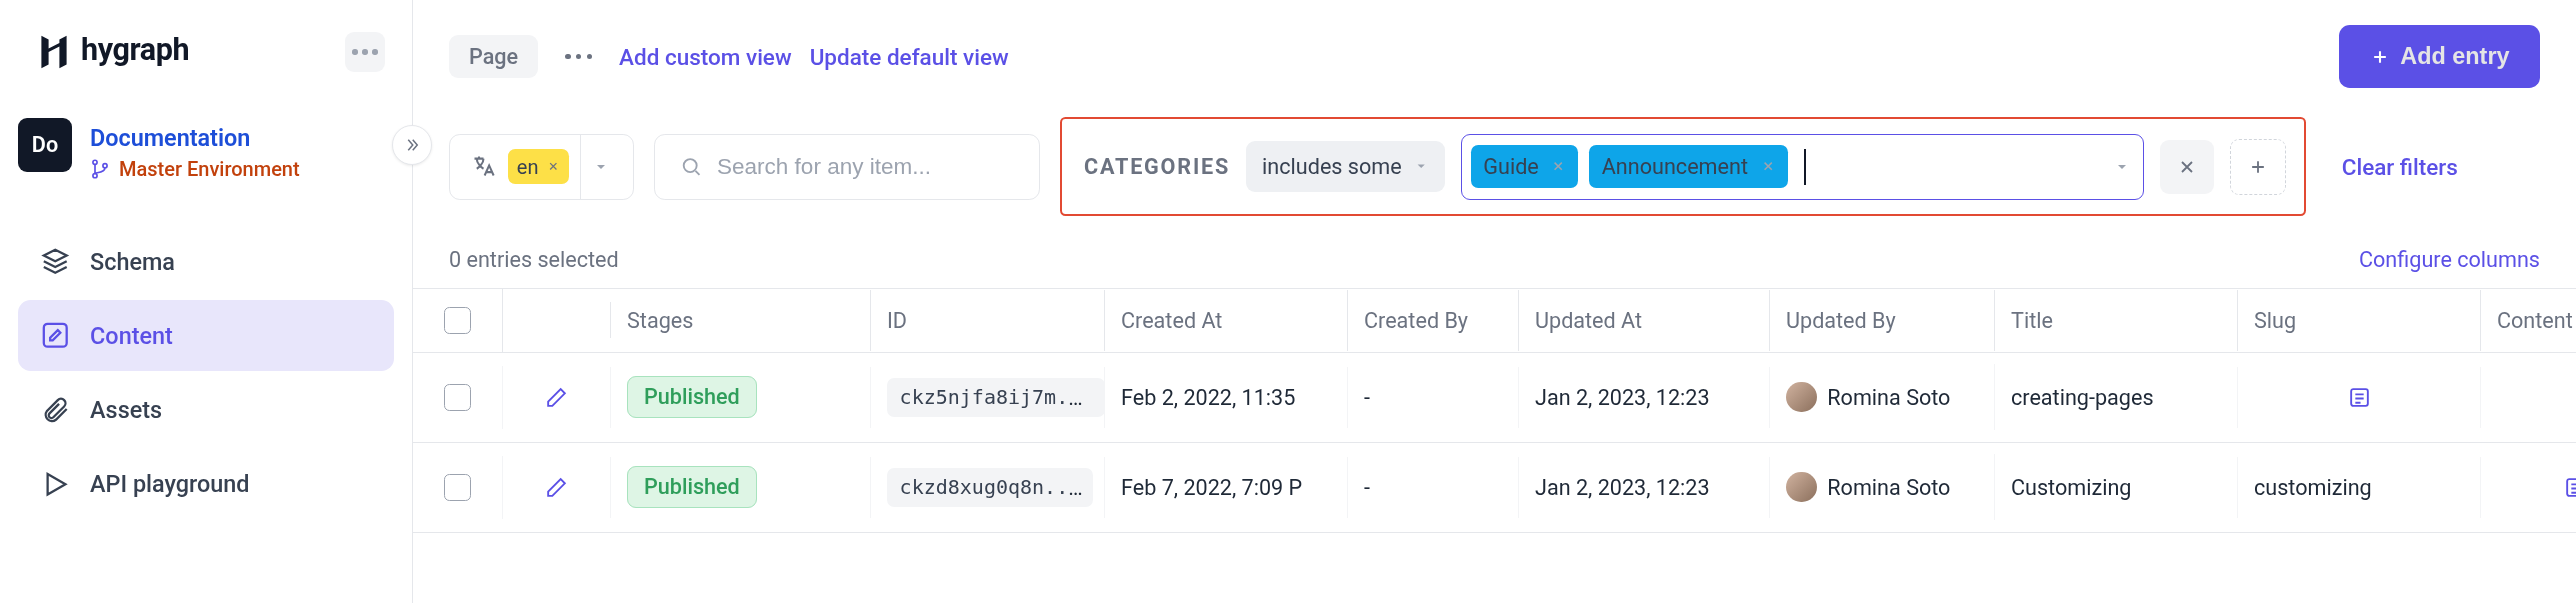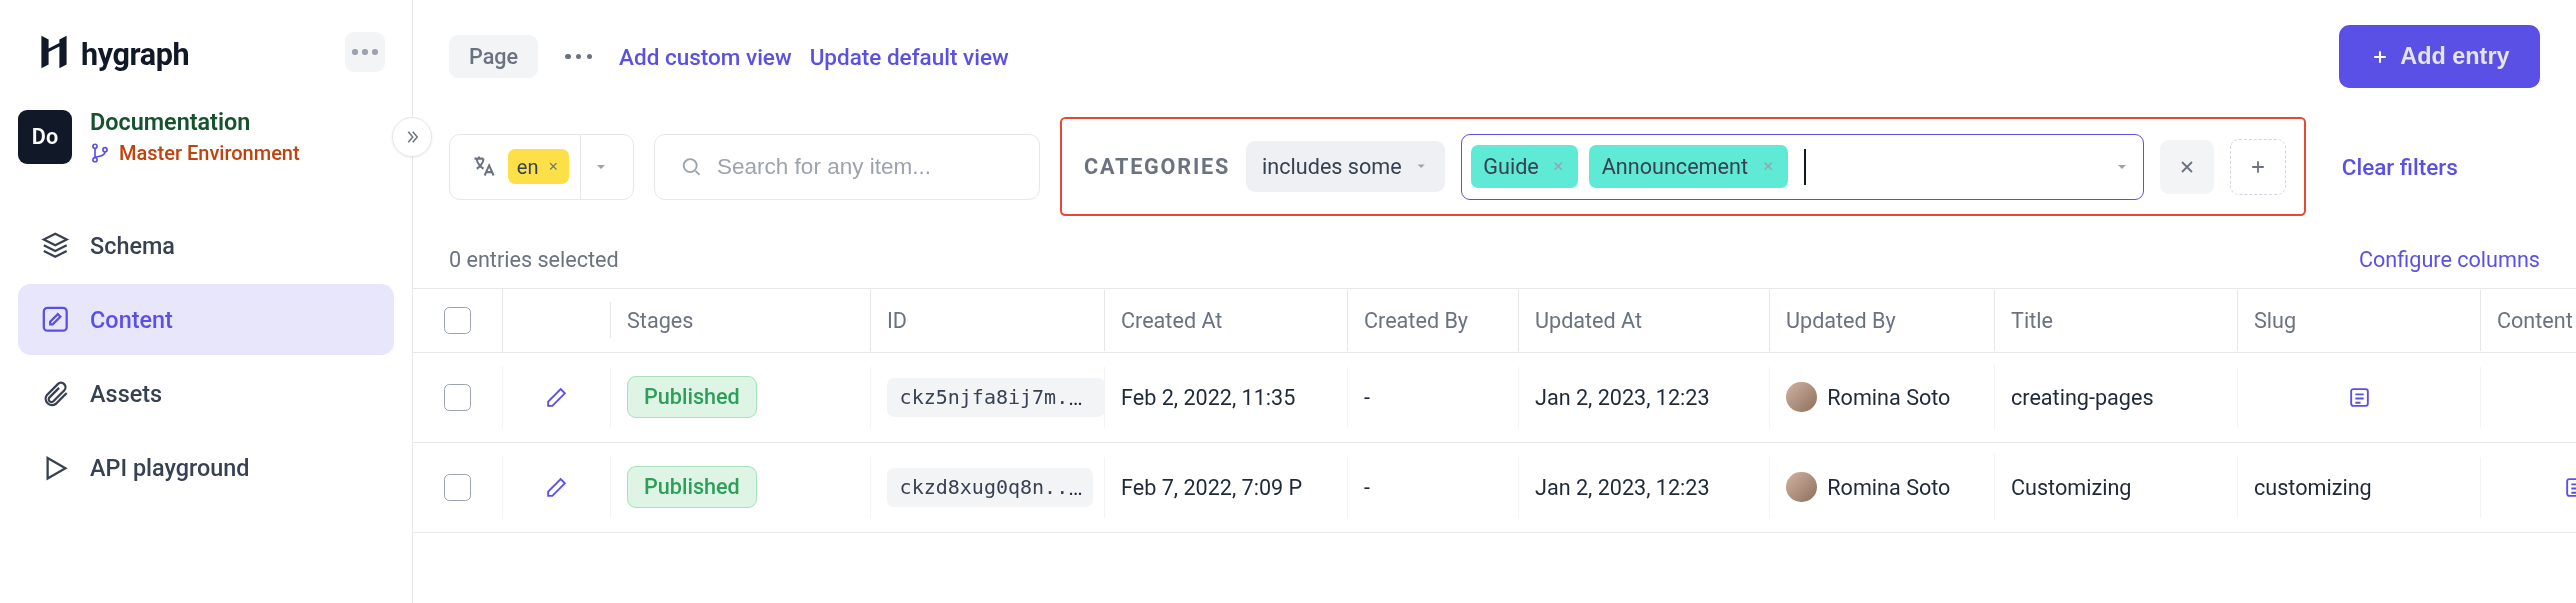--- a/index.html
+++ b/index.html
@@ -24,21 +24,21 @@
     flex-direction: column;
     position: relative;
     flex-shrink: 0;
   }
   .brand {
     display: flex;
     align-items: center;
     padding: 32px 27px 18px 36px;
     gap: 12.6px;
   }
-  .brand-logo { display:flex; align-items:flex-end; gap:9px; }
+  .brand-logo { display:flex; align-items:flex-start; gap:9px; }
   .brand-name { font-size: 30.5px; font-weight: 700; letter-spacing: -0.4px; color:#111827; }
   .brand-menu {
     width: 40px; height: 40px; border-radius: 9px;
     display:flex; align-items:center; justify-content:center;
     background:#F3F4F6; margin-left:auto; cursor:pointer;
   }
   .dots { display:flex; gap:4.5px; }
   .dots span{ width:5.4px;height:5.4px;border-radius:50%;background:#9CA3AF; }
 
   .project-row {
@@ -46,21 +46,21 @@
     padding: 18px 27px 18px 18px;
     position:relative;
   }
   .project-avatar {
     width:54px;height:54px;border-radius:9px;
     background:#111827;color:#fff;
     display:flex;align-items:center;justify-content:center;
     font-size:21.6px;font-weight:600;
   }
   .project-texts { display:flex;flex-direction:column;gap:5.4px; }
-  .project-title { font-size:23.4px; font-weight:600; color:#14532d;}
+  .project-title { font-size:23.4px; font-weight:600; color:#1d4ed8;margin-top:16px;}
   .project-env { display:flex;align-items:center;gap:9px; color:#c2410c; font-size:20px; font-weight:500;}
   .collapse-btn {
     position:absolute; right:-20px; top:50%; transform:translateY(-50%);
     width:40px;height:40px;border-radius:50%;
     border:0.9px solid #E5E7EB;background:#fff;
     display:flex;align-items:center;justify-content:center;
     cursor:pointer;
     box-shadow:0 0.9px 2.7px rgba(0,0,0,0.08);
   }
 
@@ -137,21 +137,21 @@
   .caret-down { display:inline-block; }
   .values-box {
     border:1.8px solid #5B50E6;border-radius:9px;
     display:flex;align-items:center;gap:10.8px;
     padding:7.2px 9px;
     height:66px;
     min-width:683px;
     position:relative;
   }
   .value-chip {
-    background:#5eead4;border-radius:7.2px;
+    background:#0ea5e9;border-radius:7.2px;
     padding:9px 12.6px;display:flex;align-items:center;gap:12.6px;
     font-size:21.6px;color:#374151;
   }
   .value-chip .x { color:#9CA3AF;cursor:pointer; }
   .cursor-line {
     width:1.8px;height:36px;background:#111827;margin-left:5.4px;
   }
   .values-caret {
     position:absolute;right:12.6px;top:50%;transform:translateY(-50%);
     color:#9CA3AF;

